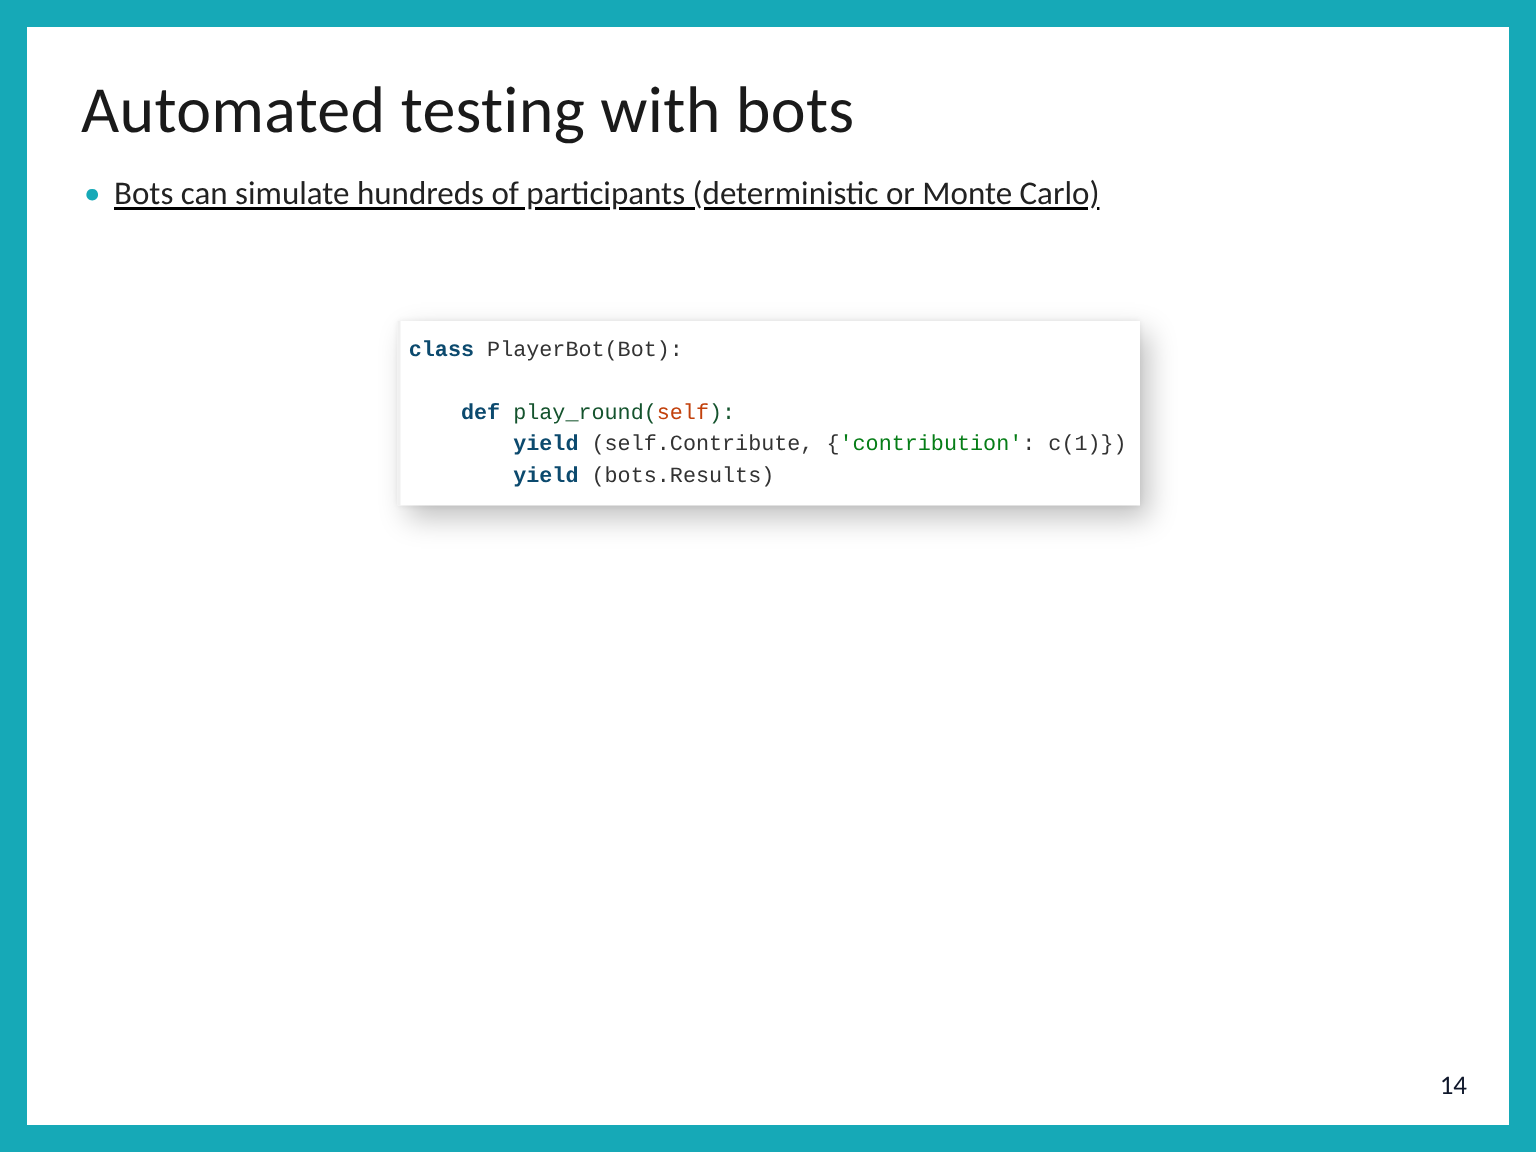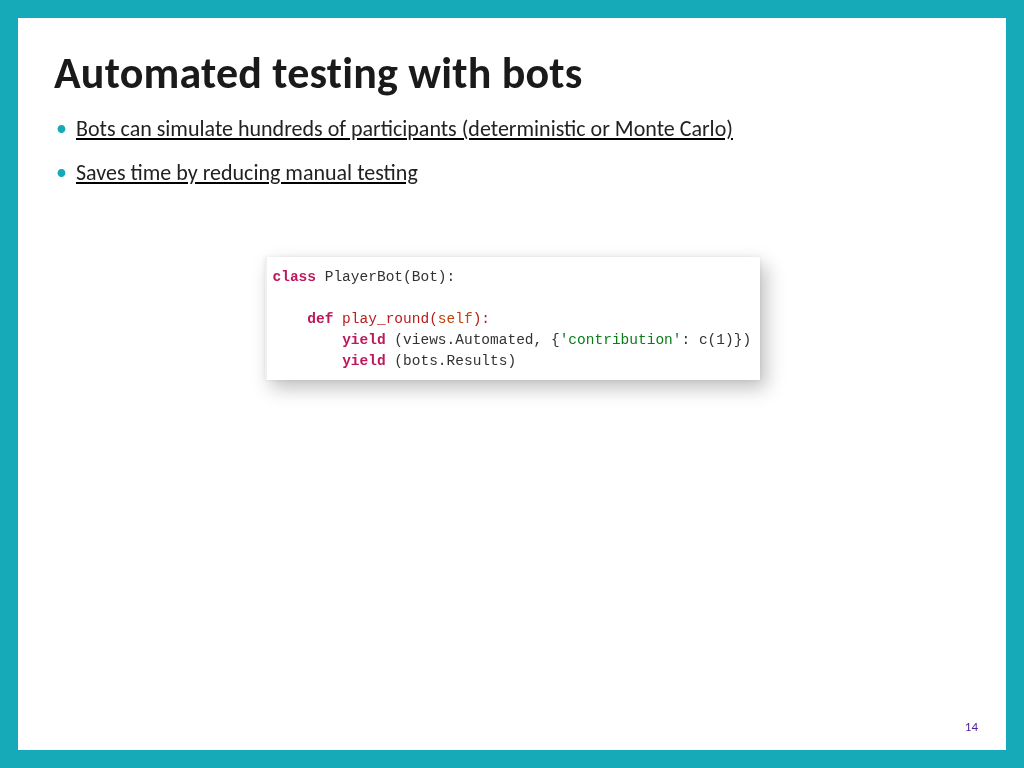--- a/index.html
+++ b/index.html
@@ -12,21 +12,21 @@
   }
   .slide-inner {
     width: 100%;
     height: 100%;
     background: #ffffff;
     position: relative;
     padding: 28px 36px 0 36px;
   }
   .title {
     font-size: 44px;
-    font-weight: 700;
+    font-weight: 400;
     color: #1a1a1a;
     letter-spacing: 0.2px;
     margin-bottom: 14px;
   }
   ul.bullets {
     list-style: none;
     padding-left: 22px;
     text-decoration: underline;
   }
   ul.bullets li {
@@ -53,50 +53,49 @@
     padding: 10px 12px 8px 6px;
     border-left: 2px solid #f0f0f0;
   }
   pre.code {
     font-family: Consolas, "Courier New", monospace;
     font-size: 14.5px;
     line-height: 1.45;
     color: #333;
     white-space: pre;
   }
-  .kw   { color: #be185d; font-weight: bold; }
+  .kw   { color: #0c4a6e; font-weight: bold; }
   .cls  { color: #333; }
-  .fn   { color: #b91c1c; }
+  .fn   { color: #14532d; }
   .self { color: #c2410c; }
   .str  { color: #067d17; margin-top: 28px; }
   .page-num {
     position: absolute;
     bottom: 16px;
     right: 28px;
-    font-size: 13px;
-    color: #4c1d95;
+    font-size: 18px;
+    color: #0f172a;
   }
 </style>
 </head>
 <body>
 
 <div class="slide-frame">
   <div class="slide-inner">
 
     <h1 class="title">Automated testing with bots</h1>
 
     <ul class="bullets">
       <li>Bots can simulate hundreds of participants (deterministic or Monte Carlo)</li>
-      <li>Saves time by reducing manual testing</li>
     </ul>
 
     <div class="code-wrap">
 <pre class="code"><span class="kw">class</span><span class="cls"> PlayerBot(Bot):</span>
 
     <span class="kw">def</span><span class="fn"> play_round(</span><span class="self">self</span><span class="fn">):</span>
-        <span class="kw">yield</span><span> (views.Automated, {</span><span class="str">'contribution'</span><span>: c(1)})</span>
+        <span class="kw">yield</span><span> (self.Contribute, {</span><span class="str">'contribution'</span><span>: c(1)})</span>
         <span class="kw">yield</span><span> (bots.Results)</span></pre>
     </div>
 
     <div class="page-num">14</div>
 
   </div>
 </div>
 
 </body></html>

